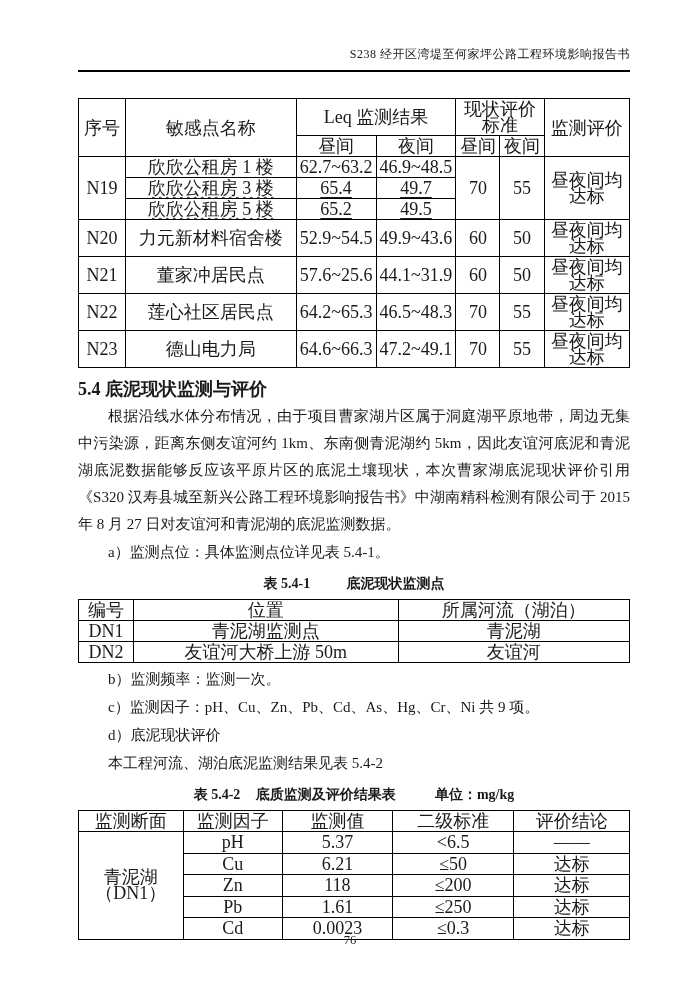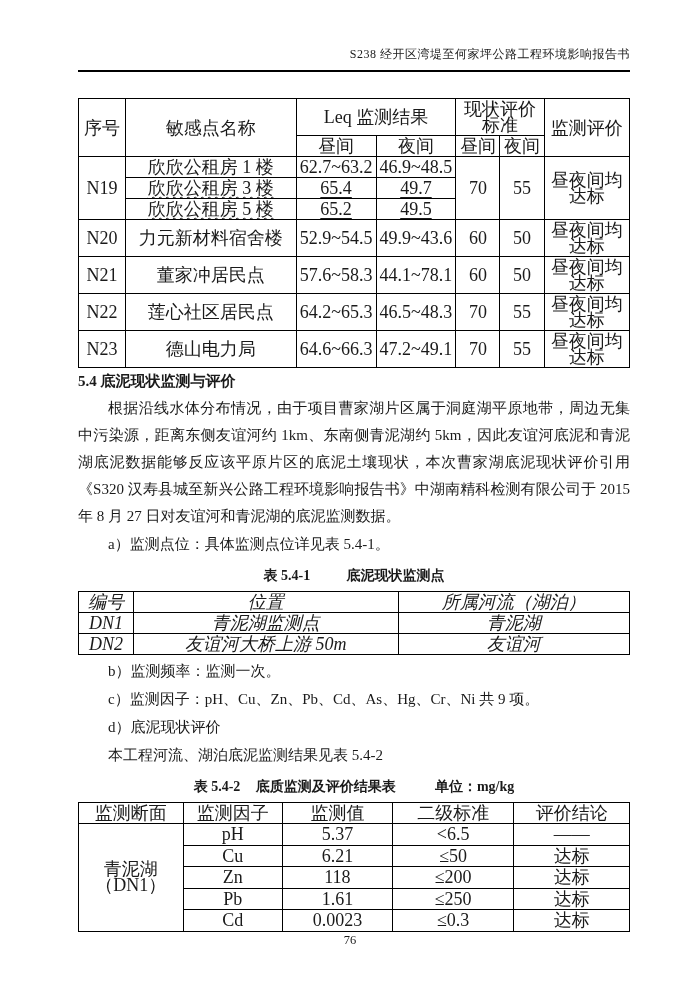--- a/index.html
+++ b/index.html
@@ -40,38 +40,38 @@
   }
   .noise { margin-top:26px; }
   .para {
     font-size:15px;
     line-height:27px;
     text-align:justify;
   }
   .indent { text-indent:2em; }
   .p1 { margin-top:16px; }
   .section-heading {
-    font-size:15px;
+    font-size:18px;
     font-weight:bold;
     line-height:27px;
-    margin-top:0;
+    margin-top:8px;
   }
   .item { text-indent:2em; line-height:28px; }
   .caption {
     font-size:14px;
     font-weight:bold;
     text-align:center;
     margin-top:8px;
     margin-bottom:5px;
     line-height:20px;
   }
   .cap-gap-wide { margin-left:2.6em; }
   .cap-gap { margin-left:1.1em; }
   .cap-gap-unit { margin-left:2.8em; }
-  .points { margin-bottom:2px;font-style:italic; }
+  .points { margin-bottom:2px; }
   .quality { margin-top:3px; }
   .quality td { height:21.5px; }
   .u-wavy {
     text-decoration:underline;
     text-decoration-style:wavy;
     text-decoration-thickness:1px;
     text-underline-offset:2px;
   }
   .u-line {
     text-decoration:underline;
@@ -141,22 +141,22 @@
       <td>力元新材料宿舍楼</td>
       <td>52.9~54.5</td>
       <td>49.9~43.6</td>
       <td>60</td>
       <td>50</td>
       <td>昼夜间均达标</td>
     </tr>
     <tr>
       <td>N21</td>
       <td>董家冲居民点</td>
-      <td>57.6~58.3</td>
-      <td>44.1~78.1</td>
+      <td>57.6~25.6</td>
+      <td>44.1~31.9</td>
       <td>60</td>
       <td>50</td>
       <td>昼夜间均达标</td>
     </tr>
     <tr>
       <td>N22</td>
       <td>莲心社区居民点</td>
       <td>64.2~65.3</td>
       <td>46.5~48.3</td>
       <td>70</td>

